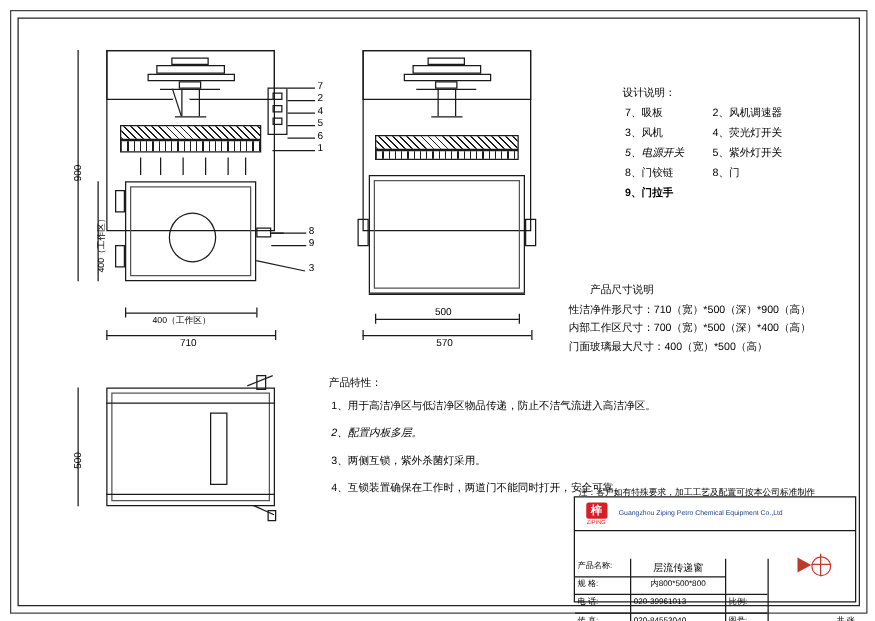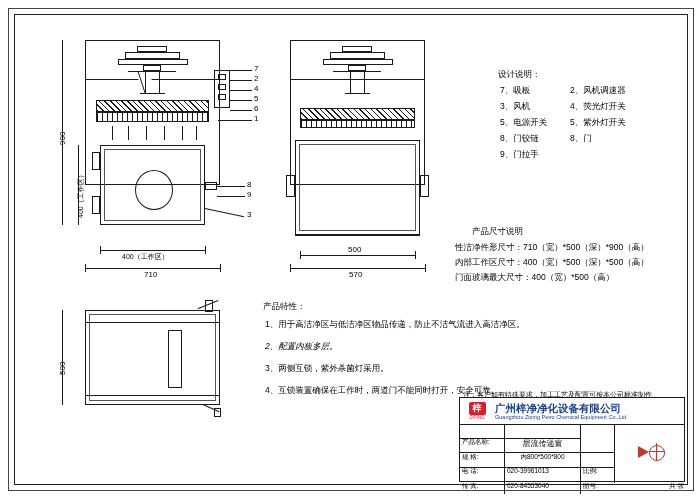--- a/index.html
+++ b/index.html
@@ -22,21 +22,21 @@
   .ellipse{position:absolute;border:1px solid #1a1a1a;border-radius:50%;box-sizing:border-box;}
   
   #titleblock{position:absolute;left:459px;top:397px;width:226px;height:85px;border:1px solid #1a1a1a;box-sizing:border-box;background:#fff;}
   #tb-company{position:relative;height:26px;border-bottom:1px solid #1a1a1a;display:flex;align-items:center;}
   #tb-logo{width:30px;height:24px;margin-left:2px;display:flex;flex-direction:column;align-items:center;justify-content:center;}
   .logo-mark{width:17px;height:13px;background:#d81e26;border-radius:2px;color:#fff;font-size:9px;line-height:13px;text-align:center;font-weight:bold;}
   .logo-sub{font-size:4.5px;color:#d81e26;line-height:5px;}
   .cn-name{font-size:10.5px;font-weight:bold;color:#1b3f8b;line-height:12px;}
   .en-name{font-size:5.5px;color:#1b3f8b;line-height:7px;}
   .tb-grid{position:absolute;left:0;top:26px;width:100%;height:59px;}
-  .tb-cell{position:absolute;box-sizing:border-box;font-size:6.5px;line-height:9px;padding:13px 2px;overflow:hidden;white-space:nowrap;}
+  .tb-cell{position:absolute;box-sizing:border-box;font-size:6.5px;line-height:9px;padding:1px 2px;overflow:hidden;white-space:nowrap;margin-top:23px;}
   .bl{border-left:1px solid #1a1a1a;}
   .bt{border-top:1px solid #1a1a1a;}
 </style>
 </head>
 <body>
 
 <div id="sheet">
 
   <div class="frame-outer"></div>
   <div class="frame-inner"></div>
@@ -170,51 +170,50 @@
     <div class="line" style="left:58px;top:405px;width:8px;"></div>
     <div class="vtxt" style="left:58px;top:375px;">500</div>
   </div>
 
   <div>
     <div class="txt-cn" style="left:498px;top:68px;">设计说明：</div>
     <div class="txt-cn" style="left:500px;top:84px;">7、吸板</div>
     <div class="txt-cn" style="left:570px;top:84px;">2、风机调速器</div>
     <div class="txt-cn" style="left:500px;top:100px;">3、风机</div>
     <div class="txt-cn" style="left:570px;top:100px;">4、荧光灯开关</div>
-    <div class="txt-cn" style="left:500px;top:116px;">5、电源开关</div>
+    <div class="txt-cn" style="left:500px;top:116px;font-style:italic;">5、电源开关</div>
     <div class="txt-cn" style="left:570px;top:116px;">5、紫外灯开关</div>
     <div class="txt-cn" style="left:500px;top:132px;">8、门铰链</div>
     <div class="txt-cn" style="left:570px;top:132px;">8、门</div>
-    <div class="txt-cn" style="left:500px;top:148px;">9、门拉手</div>
+    <div class="txt-cn" style="left:500px;top:148px;font-weight:bold;">9、门拉手</div>
   </div>
 
   <div>
     <div class="txt-cn" style="left:472px;top:225px;">产品尺寸说明</div>
     <div class="txt-cn" style="left:455px;top:241px;">性洁净件形尺寸：710（宽）*500（深）*900（高）</div>
-    <div class="txt-cn" style="left:455px;top:256px;">内部工作区尺寸：400（宽）*500（深）*500（高）</div>
+    <div class="txt-cn" style="left:455px;top:256px;">内部工作区尺寸：700（宽）*500（深）*400（高）</div>
     <div class="txt-cn" style="left:455px;top:271px;">门面玻璃最大尺寸：400（宽）*500（高）</div>
   </div>
 
   <div>
     <div class="txt-cn" style="left:263px;top:300px;">产品特性：</div>
     <div class="txt-cn" style="left:265px;top:318px;">1、用于高洁净区与低洁净区物品传递，防止不洁气流进入高洁净区。</div>
     <div class="txt-cn" style="left:265px;top:340px;font-style:italic;">2、配置内板多层。</div>
     <div class="txt-cn" style="left:265px;top:362px;">3、两侧互锁，紫外杀菌灯采用。</div>
     <div class="txt-cn" style="left:265px;top:384px;">4、互锁装置确保在工作时，两道门不能同时打开，安全可靠。</div>
     <div class="txt-s" style="left:463px;top:390px;">注：客户如有特殊要求，加工工艺及配置可按本公司标准制作</div>
   </div>
 
   <div id="titleblock">
     <div id="tb-company">
       <div id="tb-logo">
         <div class="logo-mark">梓</div>
         <div class="logo-sub">ZIPING</div>
       </div>
       <div style="margin-left:3px;">
-        <div class="cn-name">广州梓净净化设备有限公司</div>
         <div class="en-name">Guangzhou Ziping Petro Chemical Equipment Co.,Ltd</div>
       </div>
     </div>
 
     <div class="tb-grid">
 
       <div class="tb-cell" style="left:0;top:0;width:44px;height:14px;">产品名称:</div>
       <div class="tb-cell bl" style="left:44px;top:0;width:76px;height:14px;text-align:center;font-size:8px;line-height:13px;">层流传递窗</div>
 
       <div class="tb-cell bt" style="left:0;top:14px;width:44px;height:14px;">规    格:</div>

